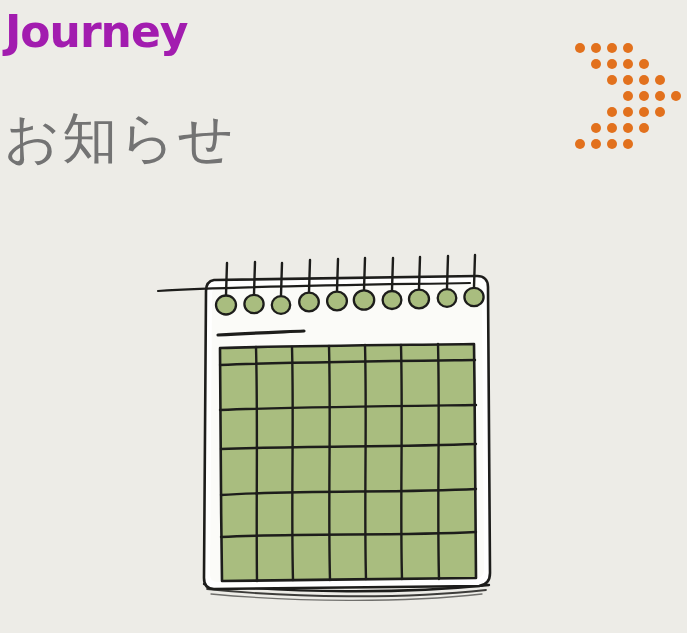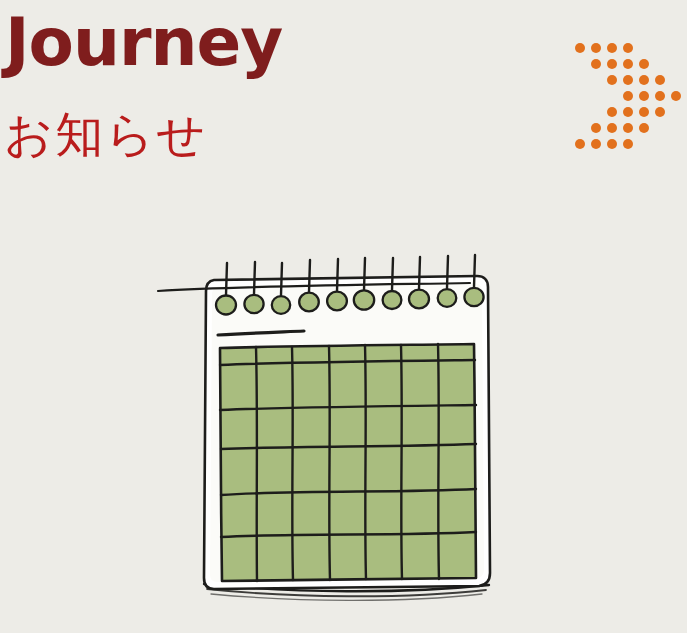--- a/index.html
+++ b/index.html
@@ -26,37 +26,37 @@
     position: absolute;
     left: 0px;
     top: 0px;
     width: 560px;
   }
   .title-en {
     position: absolute;
     left: 5px;
     top: 10px;
     font-family: "DejaVu Sans", "Liberation Sans", sans-serif;
-    font-size: 66px;
+    font-size: 44px;
     font-weight: bold;
     line-height: 1.0;
     letter-spacing: -1px;
-    color: #7f1d1d;
+    color: #a21caf;
     white-space: nowrap;
   }
   .title-jp {
     position: absolute;
     left: 4px;
     top: 108px;
     font-family: "DejaVu Sans", "Liberation Sans", sans-serif;
-    font-size: 48px;
+    font-size: 55px;
     font-weight: normal;
     line-height: 1.12;
     letter-spacing: 2px;
-    color: #b91c1c;
+    color: #737373;
     white-space: nowrap;
   }
 
   
   .dots-mark {
     position: absolute;
     left: 570px;
     top: 34px;
     width: 117px;
     height: 128px;

